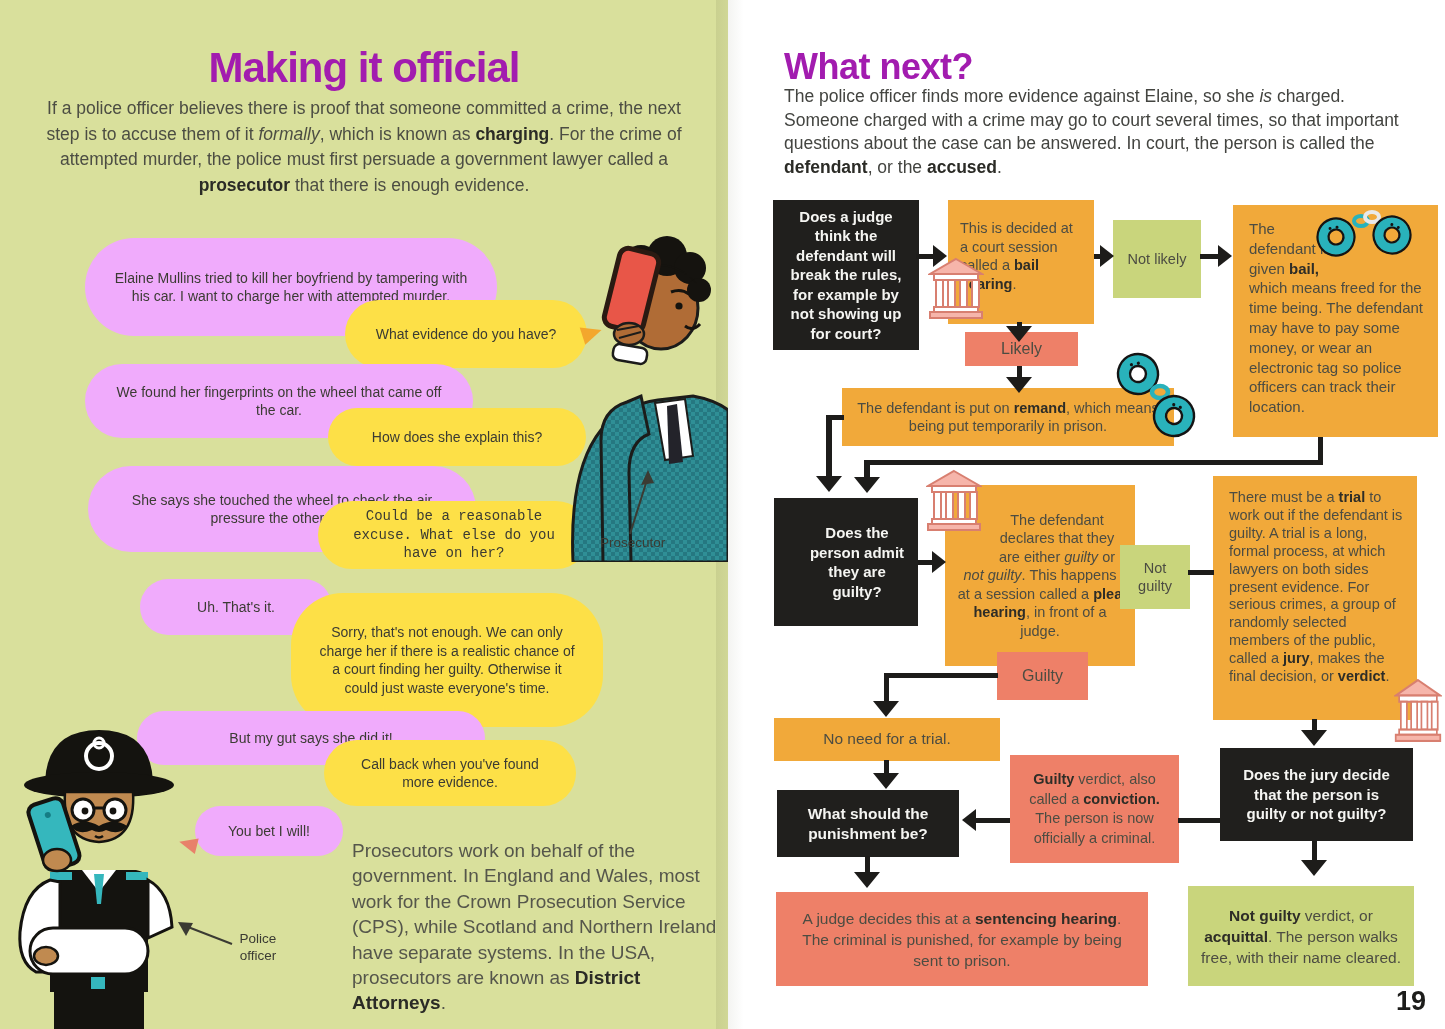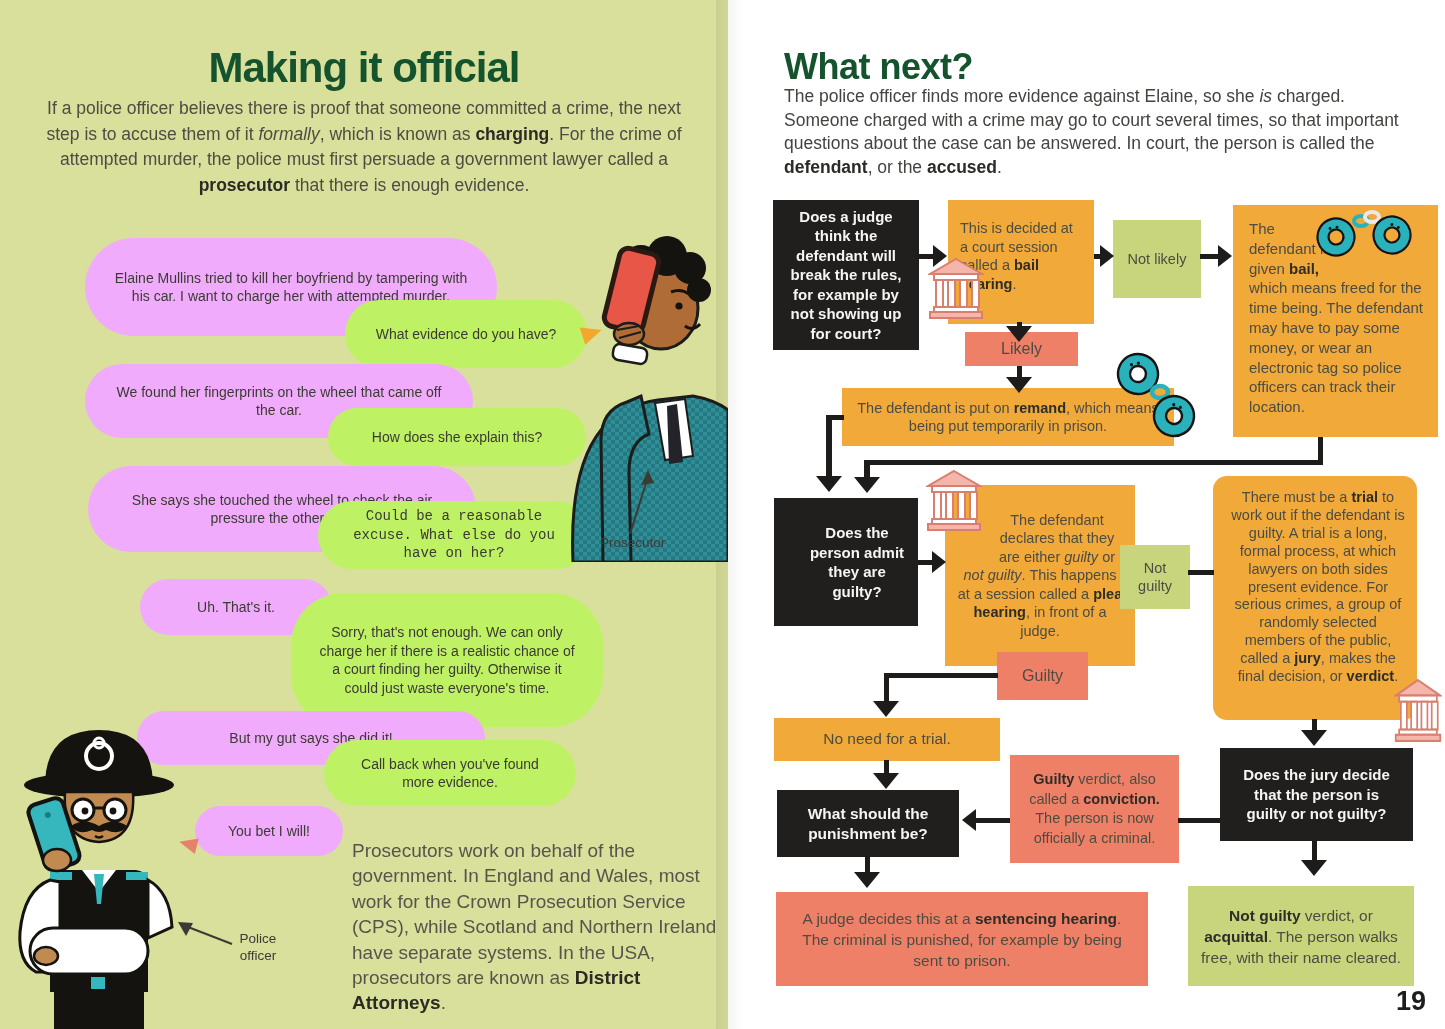--- a/index.html
+++ b/index.html
@@ -2,29 +2,29 @@
 <html><head>
 <meta charset="utf-8">
 <style>
   html,body{margin:0;padding:0;background:#e9e9e4;}
   #page{position:relative;width:1445px;height:1029px;background:#ffffff;overflow:hidden;
         font-family:"Liberation Sans",sans-serif;-webkit-font-smoothing:antialiased;}
   
   #left-page{position:absolute;left:0;top:0;width:728px;height:1029px;background:#d9e09c;}
   #gutter{position:absolute;left:716px;top:0;width:46px;height:1029px;
           background:linear-gradient(90deg,rgba(90,92,55,.12),rgba(255,255,255,0) 60%);}
-  .page-title{position:absolute;font-weight:bold;color:#14532d;letter-spacing:-1px;}
+  .page-title{position:absolute;font-weight:bold;color:#a21caf;letter-spacing:-1px;}
   #left-title{left:0;top:44px;width:728px;text-align:center;font-size:42px;}
   #left-intro{position:absolute;left:40px;top:96px;width:648px;text-align:center;
               font-size:17.5px;line-height:25.6px;color:#4c4d43;}
   #left-intro b,#right-intro b{color:#2b2b26;}
   .bubble{position:absolute;border-radius:52px;display:flex;align-items:center;justify-content:center;
           text-align:center;font-size:14px;line-height:18.5px;color:#3b3b33;padding:8px 24px;box-sizing:border-box;}
   .bubble.salmon{background:#f0abfc;}
-  .bubble.orange{background:#bef264;}
+  .bubble.orange{background:#fde047;}
   #bubble-1::after{content:"";position:absolute;right:-15px;top:24px;width:0;height:0;
           border:solid transparent;border-width:9px 0 9px 20px;border-left-color:#f3a72d;transform:rotate(-18deg);}
   #bubble-10::after{content:"";position:absolute;left:-16px;bottom:4px;width:0;height:0;
           border:solid transparent;border-width:8px 18px 8px 0;border-right-color:#e8816a;transform:rotate(14deg);}
   .annot{position:absolute;font-size:13.5px;line-height:17px;color:#3b3b33;}
   #left-footer{position:absolute;left:352px;top:838px;width:372px;font-size:19px;line-height:25.4px;color:#55564b;}
   #left-footer b{color:#2b2b26;}
   
   #right-title{left:784px;top:46px;font-size:36px;letter-spacing:-0.5px;}
   #right-intro{position:absolute;left:784px;top:85px;width:632px;font-size:17.5px;line-height:23.6px;color:#434440;}
@@ -32,21 +32,21 @@
         font-size:14.5px;line-height:18.5px;color:#4c4c42;padding:10px 12px;}
   .fbox b{color:#2e2d27;}
   .fbox.black{background:#201f1d;color:#f5f5f2;font-weight:bold;text-align:center;font-size:15px;line-height:19.5px;}
   .fbox.orange{background:#f1a93a;}
   .fbox.green{background:#c9d57c;text-align:center;}
   .fbox.red{background:#ee8068;text-align:center;}
   .fbox .inner{width:100%;}
   #fb-bail{align-items:flex-start;text-align:left;padding:14px 10px 8px 16px;font-size:15px;line-height:19.8px;}
   #fb-bail .inner::before{content:"";float:right;width:86px;height:52px;}
   #fb-plea .inner::before{content:"";float:left;width:34px;height:44px;}
-  #fb-trial{align-items:flex-start;text-align:center;padding:13px 10px 6px 16px;font-size:14.5px;line-height:17.9px;border-radius:14px;}
+  #fb-trial{align-items:flex-start;text-align:left;padding:13px 10px 6px 16px;font-size:14.5px;line-height:17.9px;}
   .tag{font-size:16px;}
   
   .ln{position:absolute;background:#1d1c1a;}
   .ah-d{position:absolute;width:0;height:0;border-left:13px solid transparent;border-right:13px solid transparent;
         border-top:16px solid #1d1c1a;}
   .ah-r{position:absolute;width:0;height:0;border-top:11px solid transparent;border-bottom:11px solid transparent;
         border-left:14px solid #1d1c1a;}
   .ah-l{position:absolute;width:0;height:0;border-top:11px solid transparent;border-bottom:11px solid transparent;
         border-right:14px solid #1d1c1a;}
   .icon{position:absolute;}

